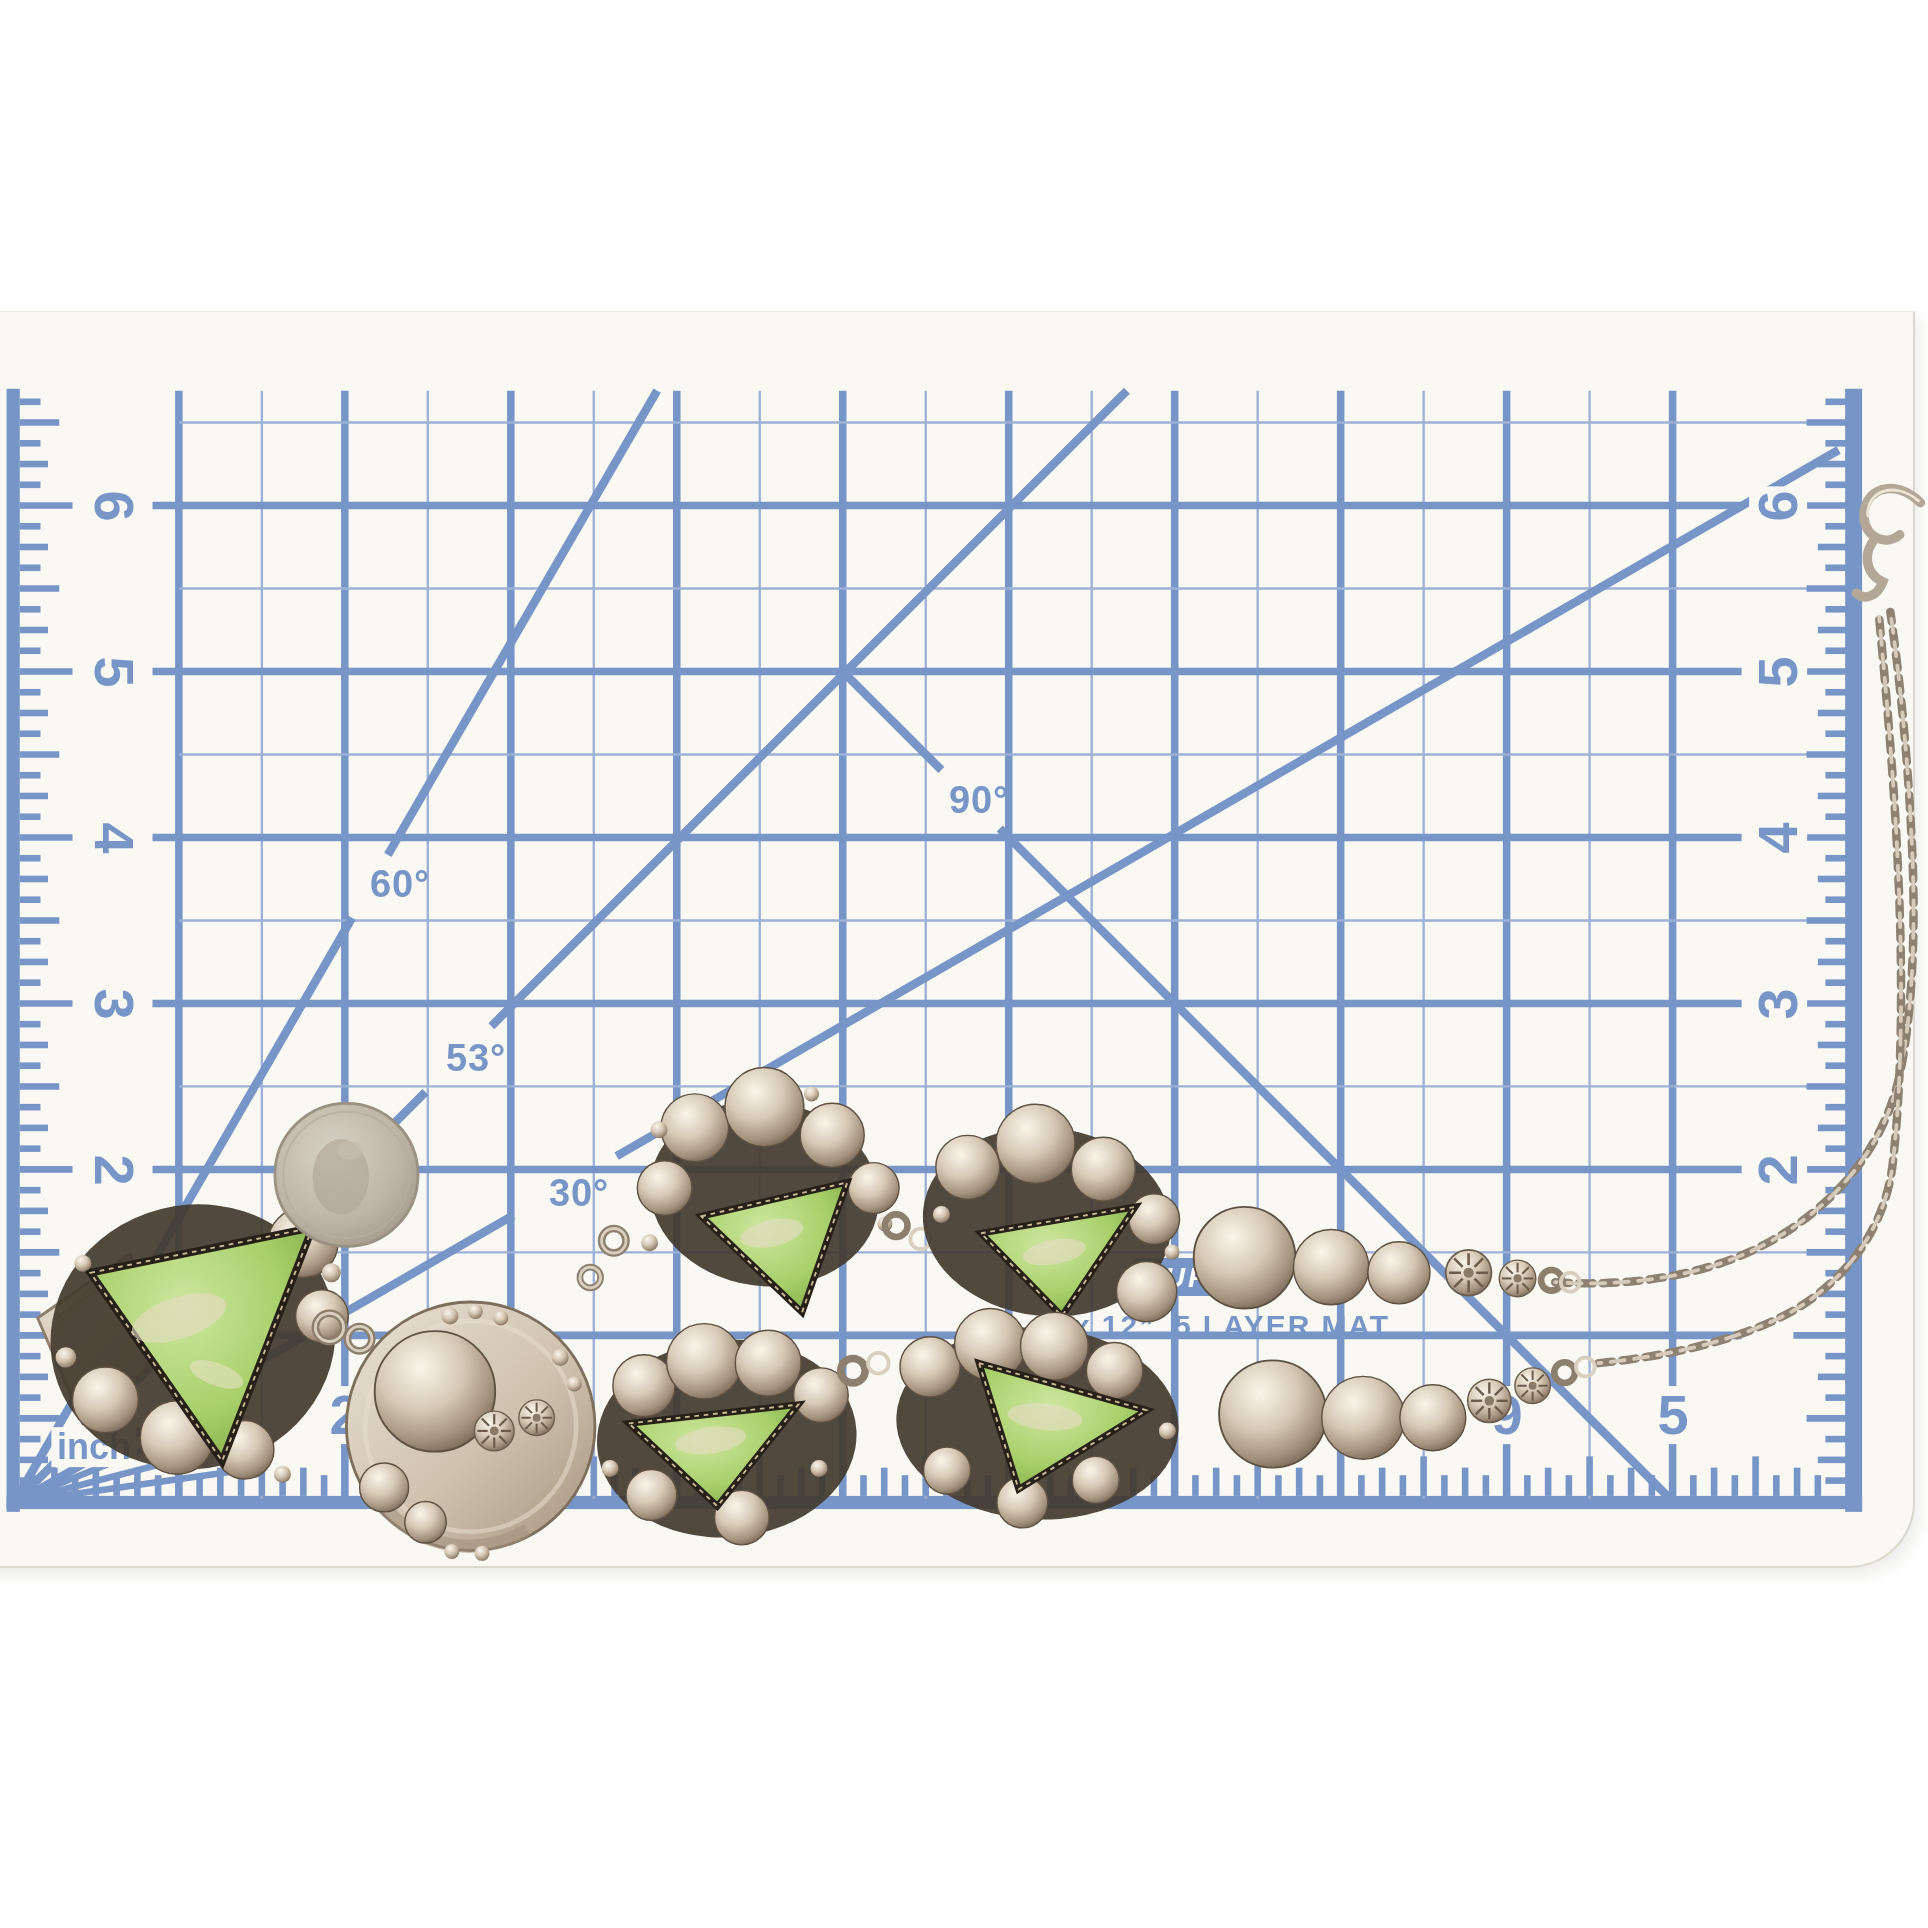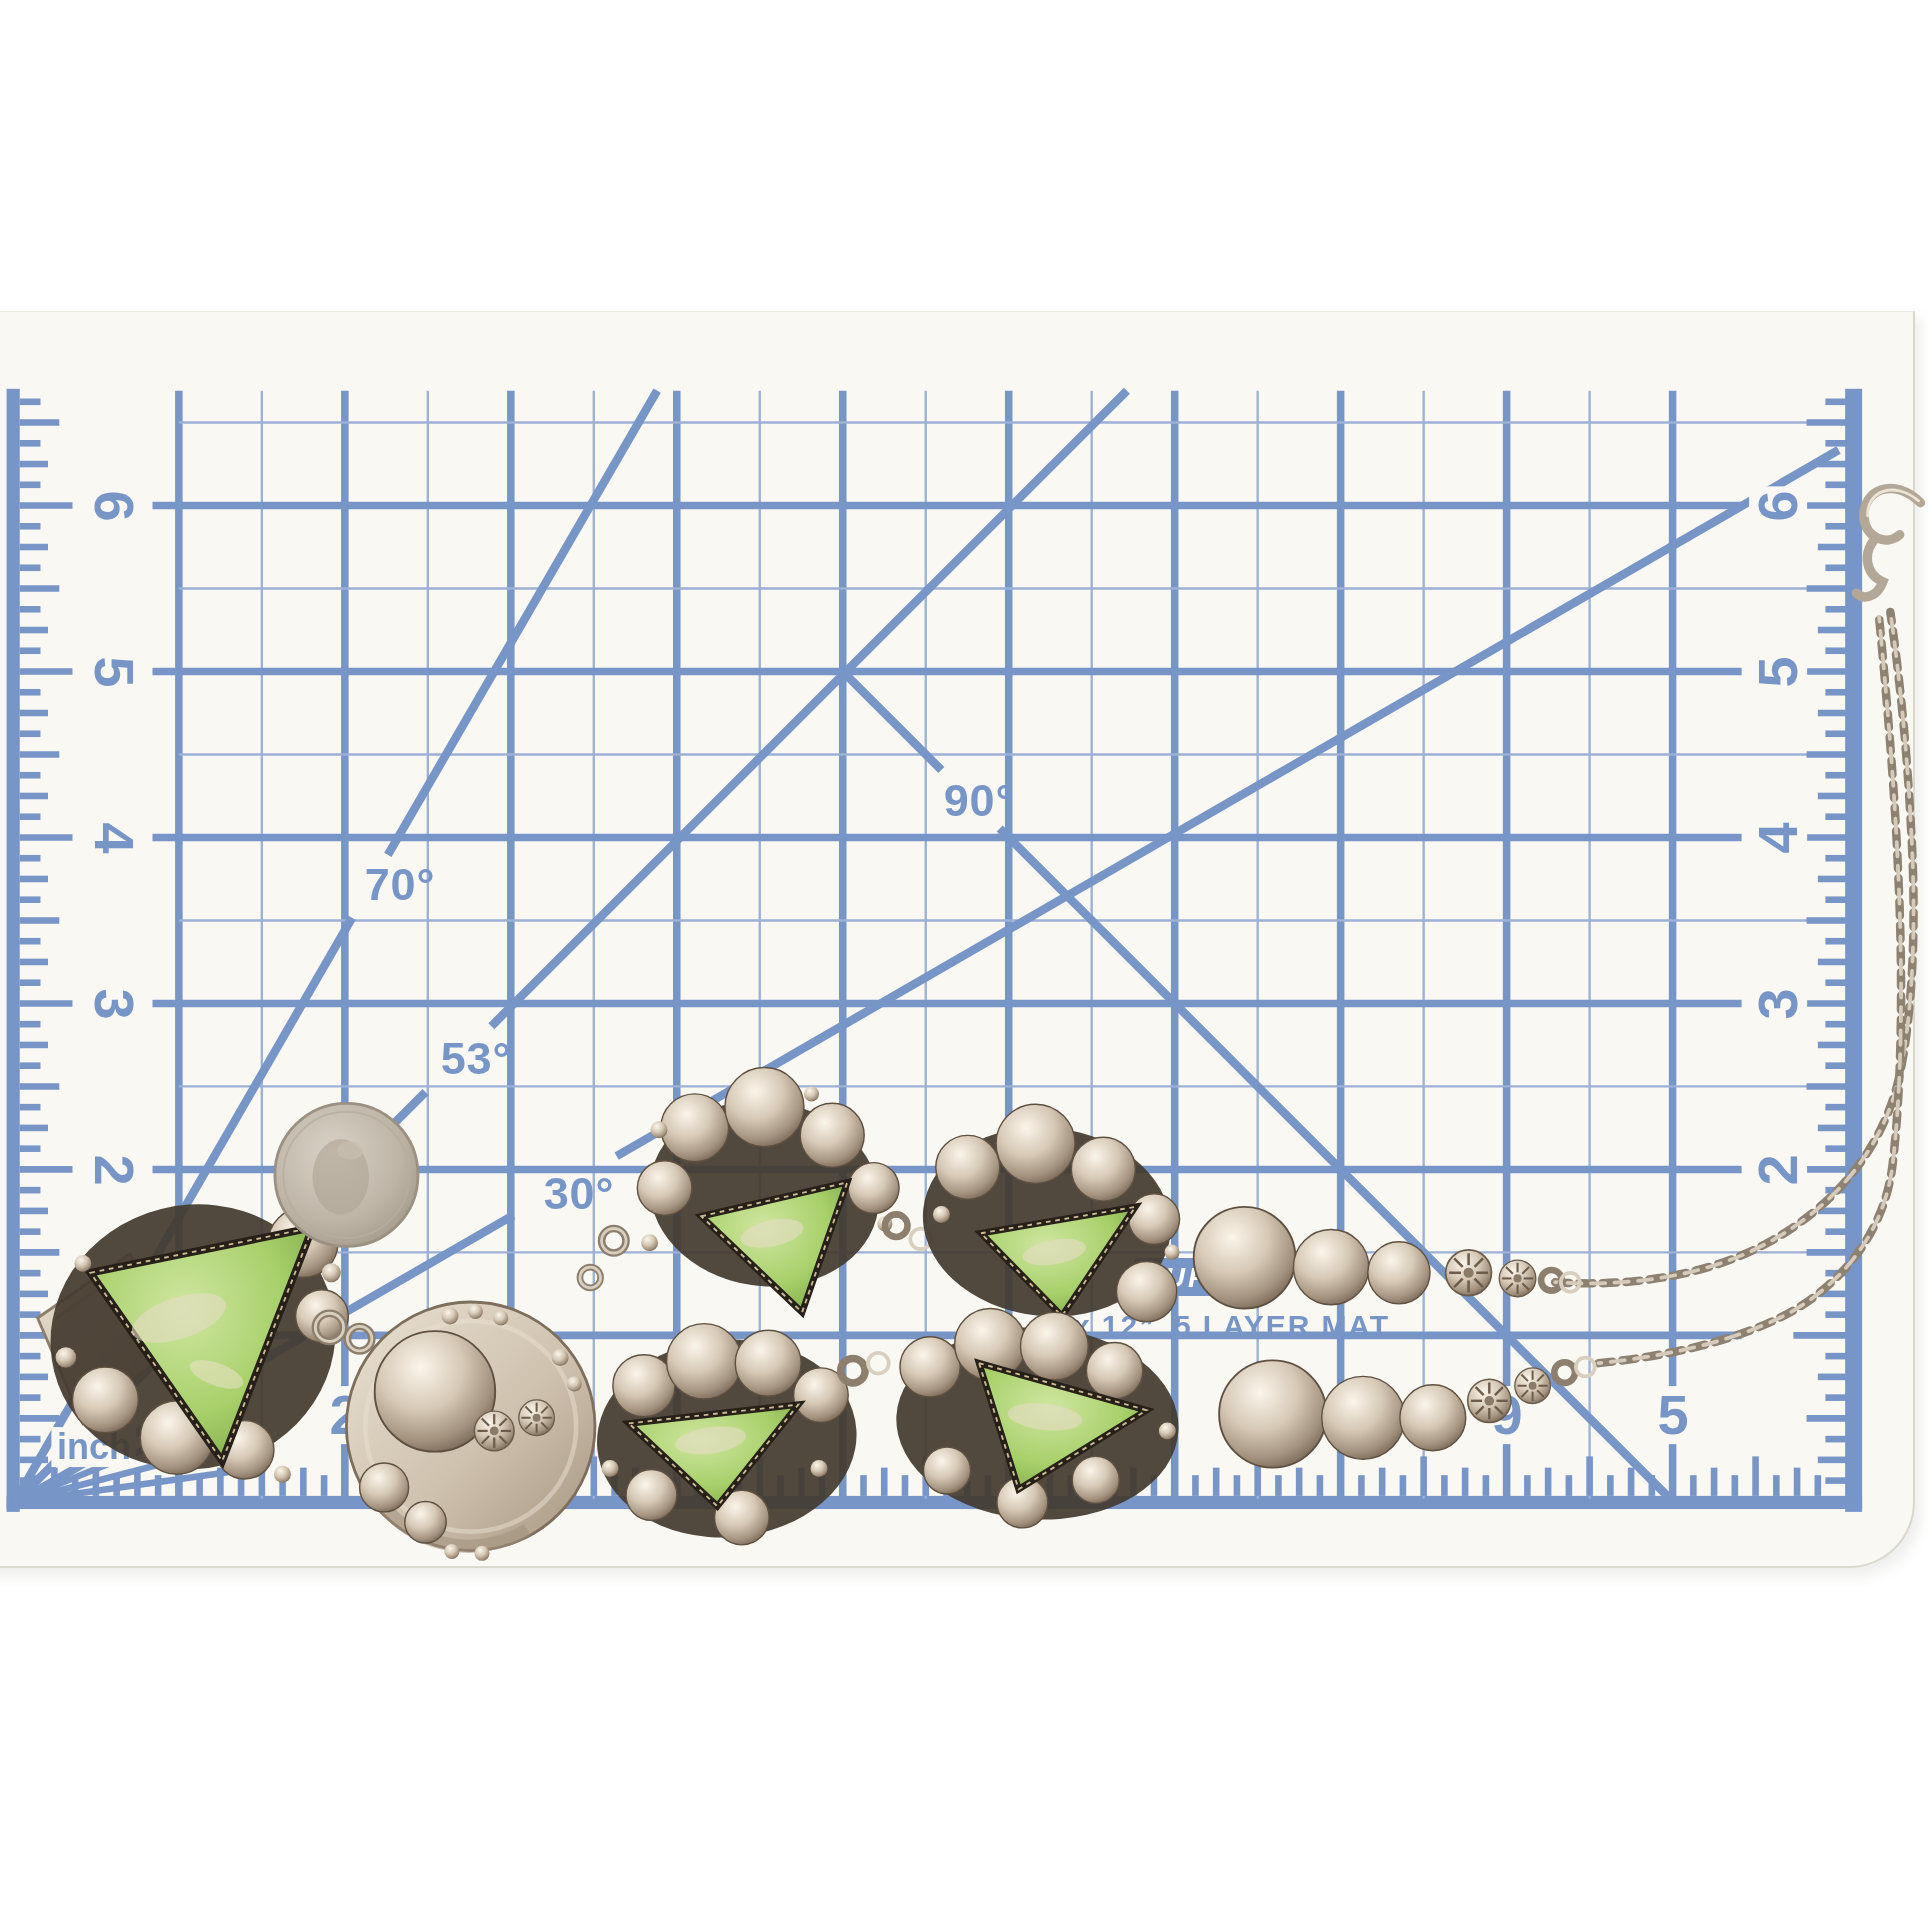--- a/index.html
+++ b/index.html
@@ -17,21 +17,21 @@
        border-bottom:2.8px solid #dcd9ce;
        border-radius:0 0 66px 0;
        box-shadow:5.6px 7.5px 13px rgba(90,85,70,.10);}
   svg.overlay{position:absolute;left:0;top:0;width:1928px;height:1928px;}
   .labels{position:absolute;left:0;top:0;width:1928px;height:1928px;pointer-events:none;}
   .num{position:absolute;font-weight:bold;color:var(--print);font-size:56px;
        line-height:1;background:var(--mat-bg);padding:0.9px 3.8px;
        transform:translate(-50%,-50%);white-space:nowrap;}
   .num.rotCW{transform:translate(-50%,-50%) rotate(90deg);}
   .num.rotCCW{transform:translate(-50%,-50%) rotate(-90deg);}
-  .angle-label{position:absolute;font-weight:bold;color:var(--print);font-size:45px;
+  .angle-label{position:absolute;font-weight:bold;color:var(--print);font-size:38px;
        line-height:1;transform:translate(-50%,-50%);letter-spacing:0.9px;white-space:nowrap;}
   .inch-label{position:absolute;font-weight:bold;color:var(--print);font-size:36px;
        line-height:1;background:var(--mat-bg);padding:1.9px 5.6px;transform:translate(-50%,-50%);}
   .brand{position:absolute;font-weight:bold;color:var(--print);font-size:30px;
        line-height:1;letter-spacing:1.9px;white-space:nowrap;}
   .banner{position:absolute;background:var(--print);color:#ffffff;font-weight:bold;
        font-style:italic;font-size:28px;line-height:1;padding:5.6px 9.4px 4.7px 9.4px;
        border-radius:2.8px;letter-spacing:2.8px;}
 </style>
 </head>
@@ -281,21 +281,21 @@
       <line x1="1930.9625" y1="1567" x2="1930.9625" y2="1589" stroke-width="7" stroke="#7795c7"></line>
     </svg>
 
   <div class="labels" id="mat-labels">
     <div class="banner" style="left:1134px;top:1258px;">SUP</div>
     <div class="brand" style="left:1073px;top:1311px;">x 12”</div>
     <div class="brand" style="left:1174px;top:1311px;">5 LAYER MAT</div>
     <div class="inch-label" style="left:94px;top:1447px;">inch</div>
     <div class="angle-label" style="left:566px;top:1193px;margin-left:13px;">30°</div>
     <div class="angle-label" style="left:476px;top:1058px;">53°</div>
-    <div class="angle-label" style="left:400px;top:884px;">70°</div>
+    <div class="angle-label" style="left:400px;top:884px;">60°</div>
     <div class="angle-label" style="left:979px;top:800px;">90°</div>
   <div class="num rotCW" style="left: 114px; top: 506px;">6</div>
       <div class="num rotCW" style="left: 114px; top: 672px;">5</div>
       <div class="num rotCW" style="left: 114px; top: 838px;">4</div>
       <div class="num rotCW" style="left: 114px; top: 1004px;">3</div>
       <div class="num rotCW" style="left: 114px; top: 1170px;">2</div>
       <div class="num rotCCW" style="left: 1778px; top: 506px;">6</div>
       <div class="num rotCCW" style="left: 1778px; top: 672px;">5</div>
       <div class="num rotCCW" style="left: 1778px; top: 838px;">4</div>
       <div class="num rotCCW" style="left: 1778px; top: 1004px;">3</div>

